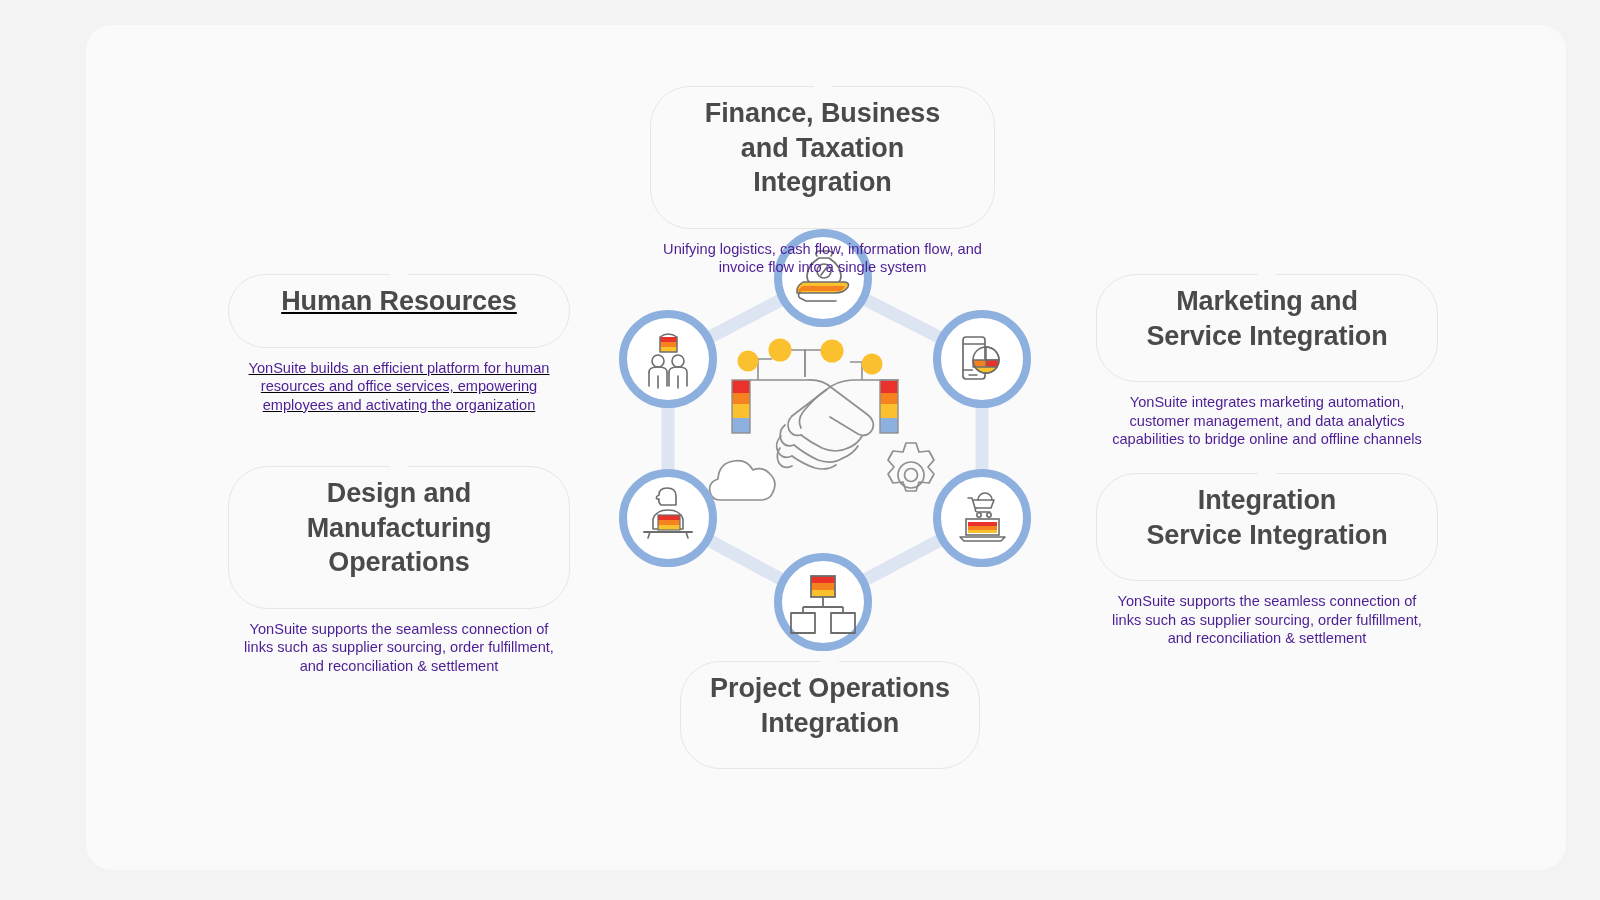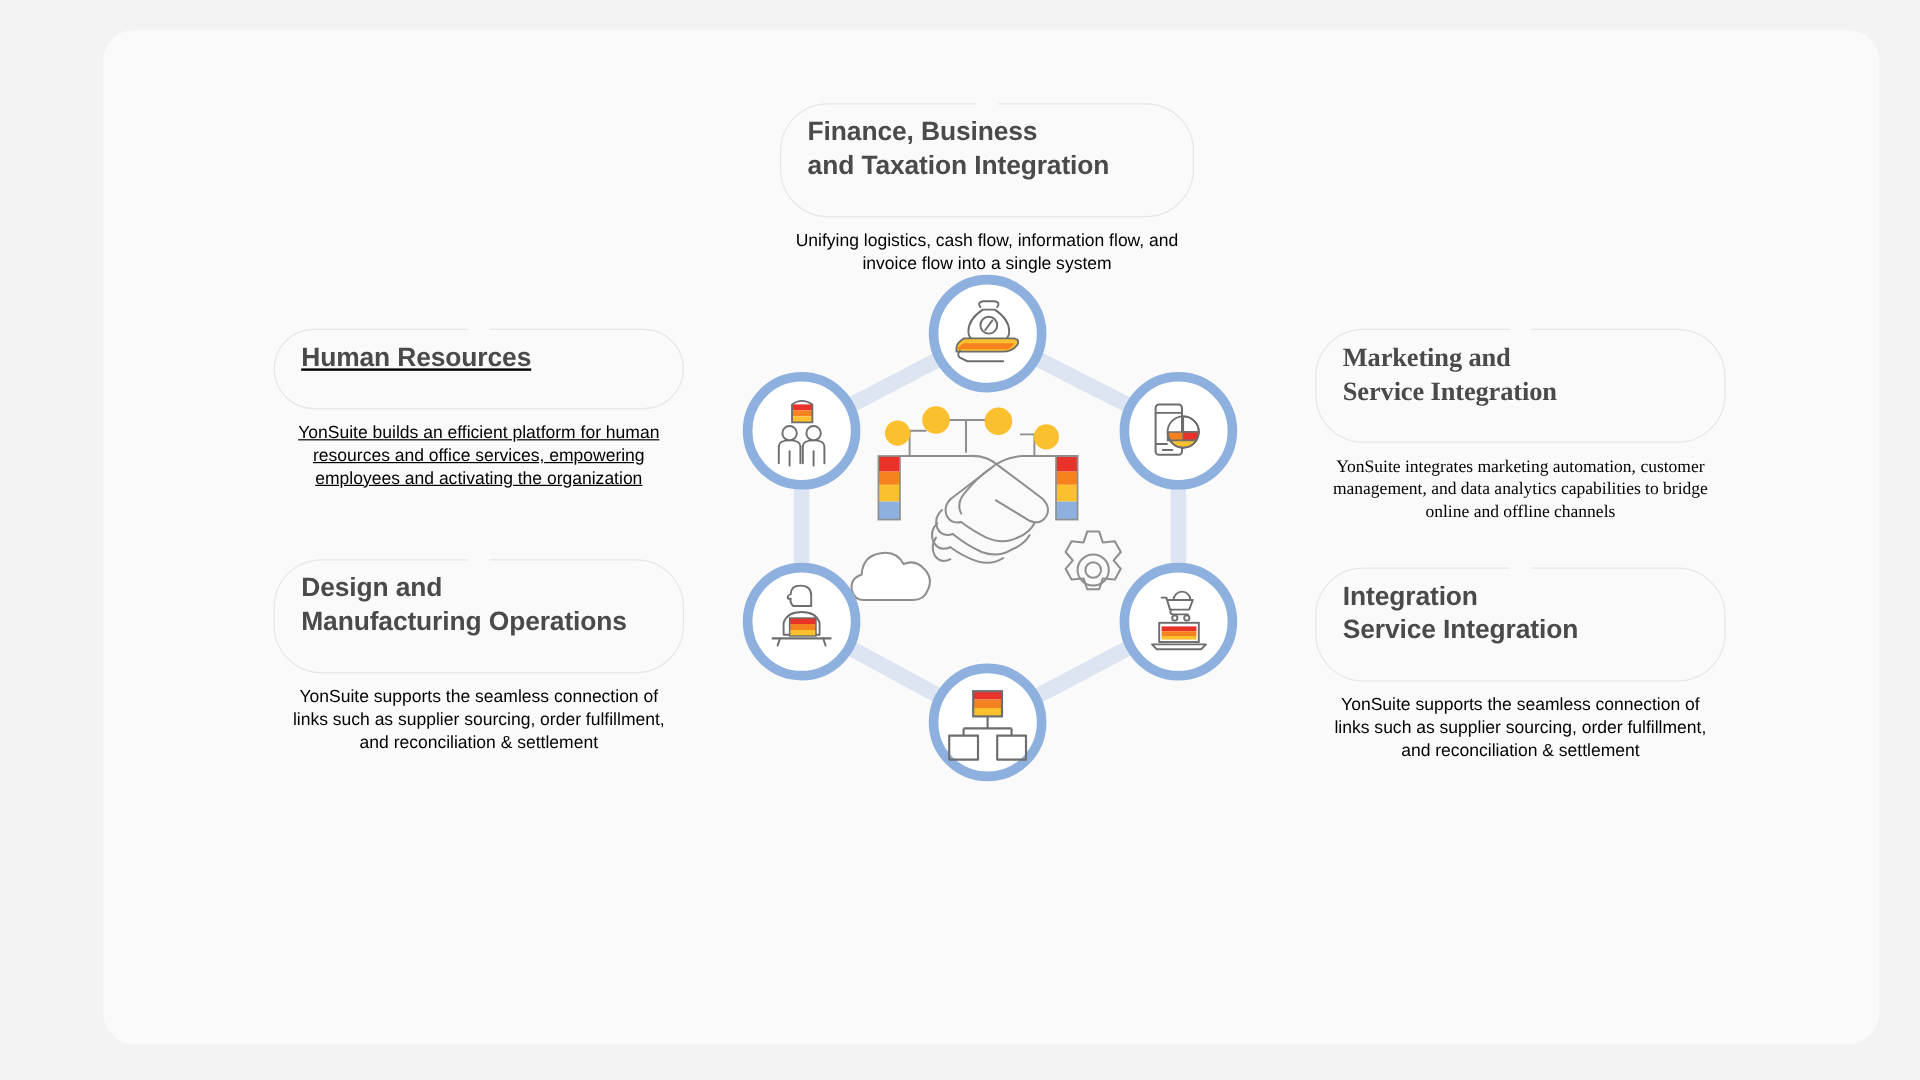--- a/index.html
+++ b/index.html
@@ -40,53 +40,54 @@
   .pill-wrap {
     position: relative;
     display: block;
   }
 
   .pill {
     position: relative;
     border: 1px solid #e6e6e6;
     border-radius: 40px;
     padding: 9px 22px 28px 22px;
+    text-align: center;
     color: #4a4a4a;
-    font-size: 22px;
+    font-size: 27px;
     font-weight: bold;
     line-height: 1.28;
     letter-spacing: -0.1px;
     background: transparent;
   }
   
   .pill::before {
     content: "";
     position: absolute;
     top: -2px;
     left: 50%;
     transform: translateX(-50%);
     width: 18px;
     height: 4px;
     background: #fafafa;
   }
 
   .desc {
     margin-top: 11px;
     text-align: center;
-    color: #000000;
+    color: #4c1d95;
     font-size: 14.6px;
     line-height: 1.28;
     padding: 0 6px;
   }
 
   
   #blk-finance      { left: 650px;  top: 86px;  width: 345px; }
   #blk-hr           { left: 228px;  top: 274px; width: 342px; text-decoration: underline; }
   #blk-design       { left: 228px;  top: 466px; width: 342px; }
-  #blk-marketing    { left: 1096px; top: 274px; width: 342px; font-family: Liberation Serif, serif; }
+  #blk-marketing    { left: 1096px; top: 274px; width: 342px; }
   #blk-procurement  { left: 1096px; top: 473px; width: 342px; }
   #blk-project      { left: 680px;  top: 661px; width: 300px; }
 
   
   #hex {
     position: absolute;
     left: 600px;
     top: 220px;
     width: 450px;
     height: 440px;
@@ -315,14 +316,20 @@
     <div class="pill-wrap">
       <div class="pill">
         <span>Integration</span><br>
         <span>Service Integration</span>
       </div>
     </div>
     <div class="desc">YonSuite supports the seamless connection of links such as supplier sourcing, order fulfillment, and reconciliation &amp; settlement</div>
   </div>
 
   <div class="block" id="blk-project">
+    <div class="pill-wrap">
+      <div class="pill">
+        <span>Project Operations</span><br>
+        <span>Integration</span>
+      </div>
+    </div>
   </div>
 </div>
 
 </body></html>

